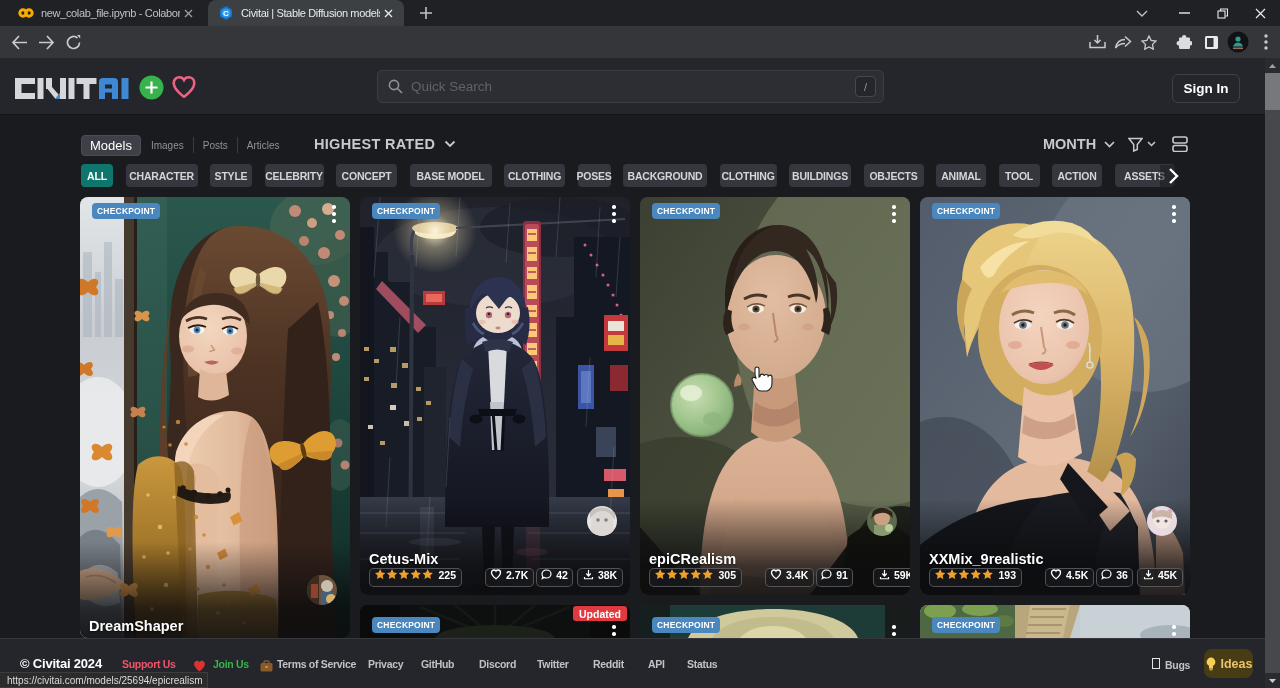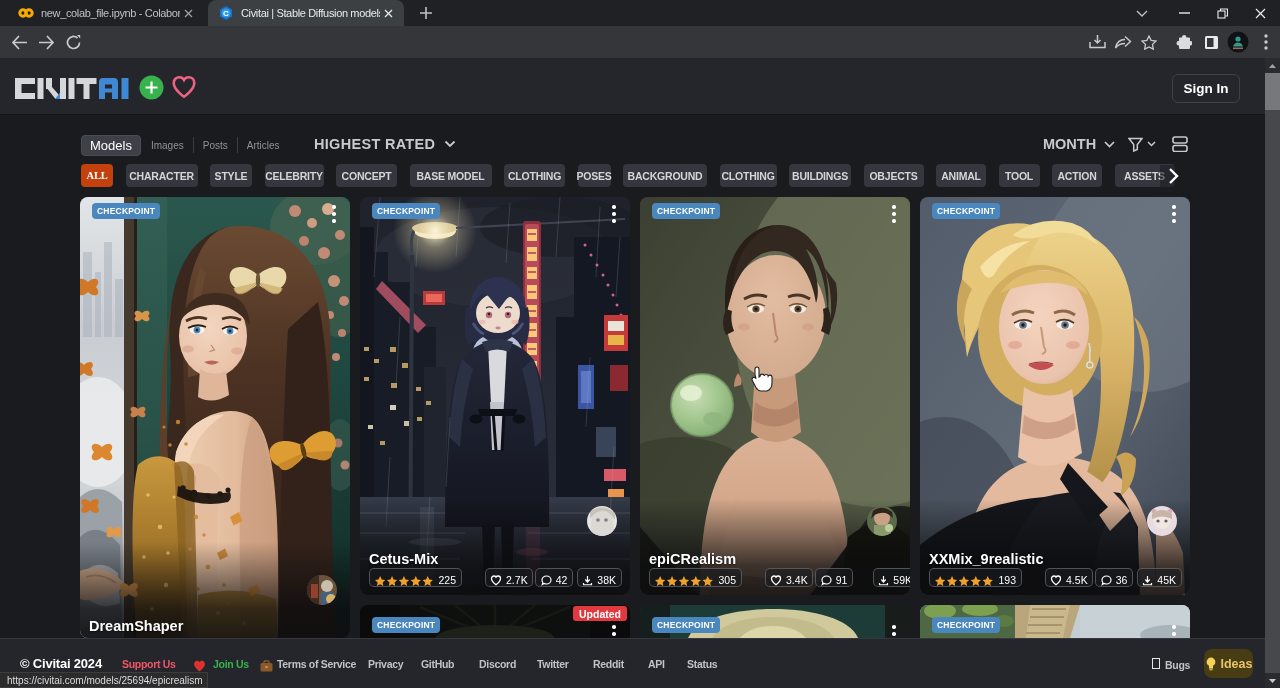--- a/index.html
+++ b/index.html
@@ -39,35 +39,35 @@
   #segrow { position:absolute; left:81px; top:75px; height:24px; display:flex; align-items:center; }
   .seg { color:#909296; font-size:10px; padding:0 9px; }
   #seg-active { background:#3d4046; border:1px solid #4a4d53; border-radius:4px; color:#fff; padding:2px 8px; font-size:13px; }
   .segsep { width:1px; height:16px; background:#3a3c41; }
   #hrated { position:absolute; left:314px; top:75px; height:22px; display:flex; align-items:center; color:#c8c9cc; font-weight:bold; font-size:14.5px; letter-spacing:.3px; }
   #sortright { position:absolute; left:1043px; top:74px; height:24px; display:flex; align-items:center; color:#c8c9cc; font-weight:bold; font-size:14.5px; }
 
   #chiprow { position:absolute; left:81px; top:106px; height:23px; display:flex; }
   .chip { height:23px; border-radius:4px; background:#34373e; color:#d4d5d8; font-size:10.5px; font-weight:bold;
      display:flex; align-items:center; justify-content:center; padding:0; margin-right:12.5px; letter-spacing:-.2px; white-space:nowrap; flex:none; }
-  .chip.blue { background:#c2410c; color:#fff;font-family:Liberation Serif, serif; }
+  .chip.blue { background:#0f766e; color:#fff; }
 
   
   .card { position:absolute; width:270px; border-radius:8px; overflow:hidden; background:#1f2023; }
   .card svg.art { position:absolute; left:0; top:0; }
   .badge { position:absolute; left:12px; top:6px; height:16px; background:#4a87bf; border-radius:4px;
      color:#fff; font-size:8.5px; font-weight:bold; display:flex; align-items:center; padding:0 5px; letter-spacing:.2px; }
   .dots { position:absolute; right:14px; top:8px; width:4px; }
   .dots i { display:block; width:3.5px; height:3.5px; border-radius:50%; background:#fff; margin-bottom:3.5px; }
   .cardgrad { position:absolute; left:0; bottom:0; width:100%; height:96px;
      background:linear-gradient(to bottom, rgba(10,10,12,0) 0%, rgba(10,10,12,.75) 70%, rgba(12,12,14,.88) 100%); }
   .ctitle { position:absolute; left:9px; font-size:14.5px; font-weight:bold; color:#fff; text-shadow:0 1px 2px rgba(0,0,0,.7); }
   .stats { position:absolute; left:9px; display:flex; }
   .schip { height:19px; background:rgba(26,27,30,.65); border:1px solid rgba(130,132,138,.55); border-radius:5px;
-     display:flex; align-items:flex-end; color:#fff; font-size:10.5px; font-weight:normal; padding:0 4.5px; }
+     display:flex; align-items:flex-start; color:#fff; font-size:10.5px; font-weight:bold; padding:0 4.5px; }
   .avatar { position:absolute; width:30px; height:30px; border-radius:50%; overflow:hidden; }
   .updated { position:absolute; right:3px; top:1px; height:15px; background:#e0393f; color:#fff; border-radius:3px;
      font-size:10.5px; font-weight:bold; display:flex; align-items:center; padding:0 6px; }
 
   
   #footer { position:absolute; left:0; top:580px; width:1280px; height:50px; background:#25262b; border-top:1px solid #36383d; }
   .flink { position:absolute; top:19px; font-size:10.5px; font-weight:bold; color:#c1c2c5; letter-spacing:-.3px; }
   #ideas { position:absolute; left:1204px; top:10px; width:49px; height:29px; background:#473c14; border-radius:8px;
      color:#e9c46a; font-weight:bold; font-size:12.5px; display:flex; align-items:center; justify-content:center; }
   #statusbar { position:absolute; left:0; top:614px; width:208px; height:16px; background:#2b2b2b; border:1px solid #3d3d3d; border-left:none;
@@ -216,20 +216,28 @@
           <rect x="106.5" y="0" width="7" height="21"></rect>
         </g>
       </svg>
       <svg class="abs" style="left:139px; top:17px" width="25" height="25" viewBox="0 0 25 25">
           <circle cx="12.5" cy="12.5" r="12" fill="#37b24d"></circle>
           <path d="M12.5 6.5v12M6.5 12.5h12" stroke="#fff" stroke-width="2.2"></path>
         </svg>
       <svg class="abs" style="left:171px; top:17px" width="26" height="24" viewBox="0 0 24 22">
           <path d="M12 20S2.5 13.5 2.5 7.3C2.5 4 5 2 7.7 2 9.6 2 11.2 3 12 4.5 12.8 3 14.4 2 16.3 2 19 2 21.5 4 21.5 7.3 21.5 13.5 12 20 12 20z" fill="none" stroke="#f06281" stroke-width="2.4"></path>
         </svg>
+      <div id="searchbox">
+        <svg width="15" height="15" viewBox="0 0 15 15" style="margin-left:10px">
+            <circle cx="6" cy="6" r="4.6" fill="none" stroke="#909296" stroke-width="1.6"></circle>
+            <path d="M9.5 9.5L14 14" stroke="#909296" stroke-width="1.6"></path>
+          </svg>
+        <span class="ph">Quick Search</span>
+        <div id="slashkey">/</div>
+      </div>
       <div id="signin">Sign In</div>
     </div>
 
     <div id="segrow">
       <div id="seg-active">Models</div>
       <div class="seg" style="margin-left:1px">Images</div>
       <div class="segsep"></div>
       <div class="seg">Posts</div>
       <div class="segsep"></div>
       <div class="seg">Articles</div>

